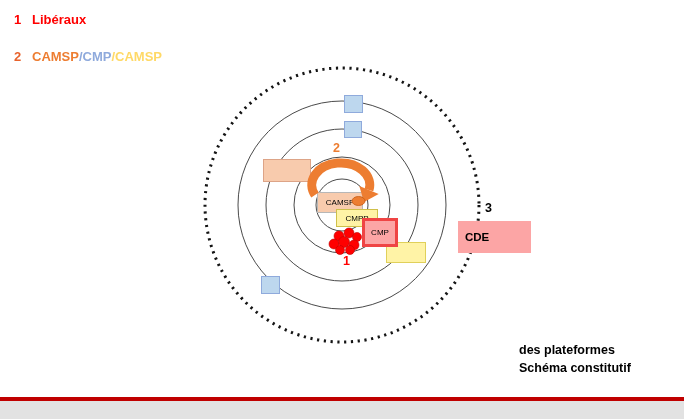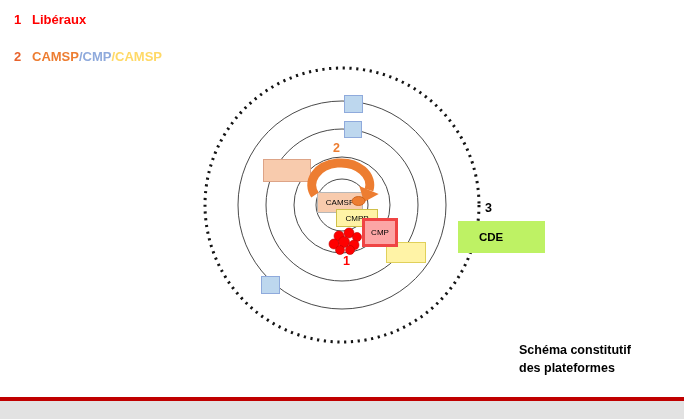--- a/index.html
+++ b/index.html
@@ -20,21 +20,21 @@
 
   
   .shape{position:absolute;}
   .sq{background:#BDD7EE;border:1px solid #8FAADC;}
   .pinkrect{background:#F8CBAD;border:1px solid #DDA487;}
   .yellowrect{background:#FFF3A6;border:1px solid #E0D05A;}
   .miniBox{position:absolute;display:flex;align-items:center;justify-content:center;font-size:8px;color:#000;}
   .camsp{background:#F8CBAD;border:1px solid #B7B7B7;}
   .cmp{background:#fca5a5;border:3px solid #ef4444;margin-top:28px;}
   .cmpp{background:#FFF3A6;border:1px solid #CFC04A;}
-  .cde{position:absolute;background:#bef264;color:#000;font-weight:bold;font-size:11.5px;display:flex;align-items:center;padding-left:21px;}
+  .cde{position:absolute;background:#fca5a5;color:#000;font-weight:bold;font-size:11.5px;display:flex;align-items:center;padding-left:7px;}
 
   .marker{position:absolute;font-weight:bold;font-size:12.5px;}
   .caption{position:absolute;left:519px;top:341px;font-size:12.5px;font-weight:bold;color:#000;line-height:1.45;}
 
   .footer-red{position:absolute;left:0;top:397px;width:684px;height:4px;background:#C00000;}
   .footer-gray{position:absolute;left:0;top:401px;width:684px;height:18px;background:#E2E2E2;}
 </style>
 </head>
 <body>
 
@@ -90,20 +90,20 @@
   <div class="legend">
     <div class="legend-row">
       <span class="lnum c-red">1</span><span class="c-red">Libéraux</span>
     </div>
     <div class="legend-row">
       <span class="lnum c-orange-deep">2</span><span class="c-orange">CAMSP</span><span class="c-lblue">/CMP</span><span class="c-yellow">/CAMSP</span>
     </div>
   </div>
 
   <div class="caption">
+    <div>des plateformes</div>
     <div>Schéma constitutif</div>
-    <div>des plateformes</div>
   </div>
 
   <div class="footer-red"></div>
   <div class="footer-gray"></div>
 
 </div>
 
 </body></html>

